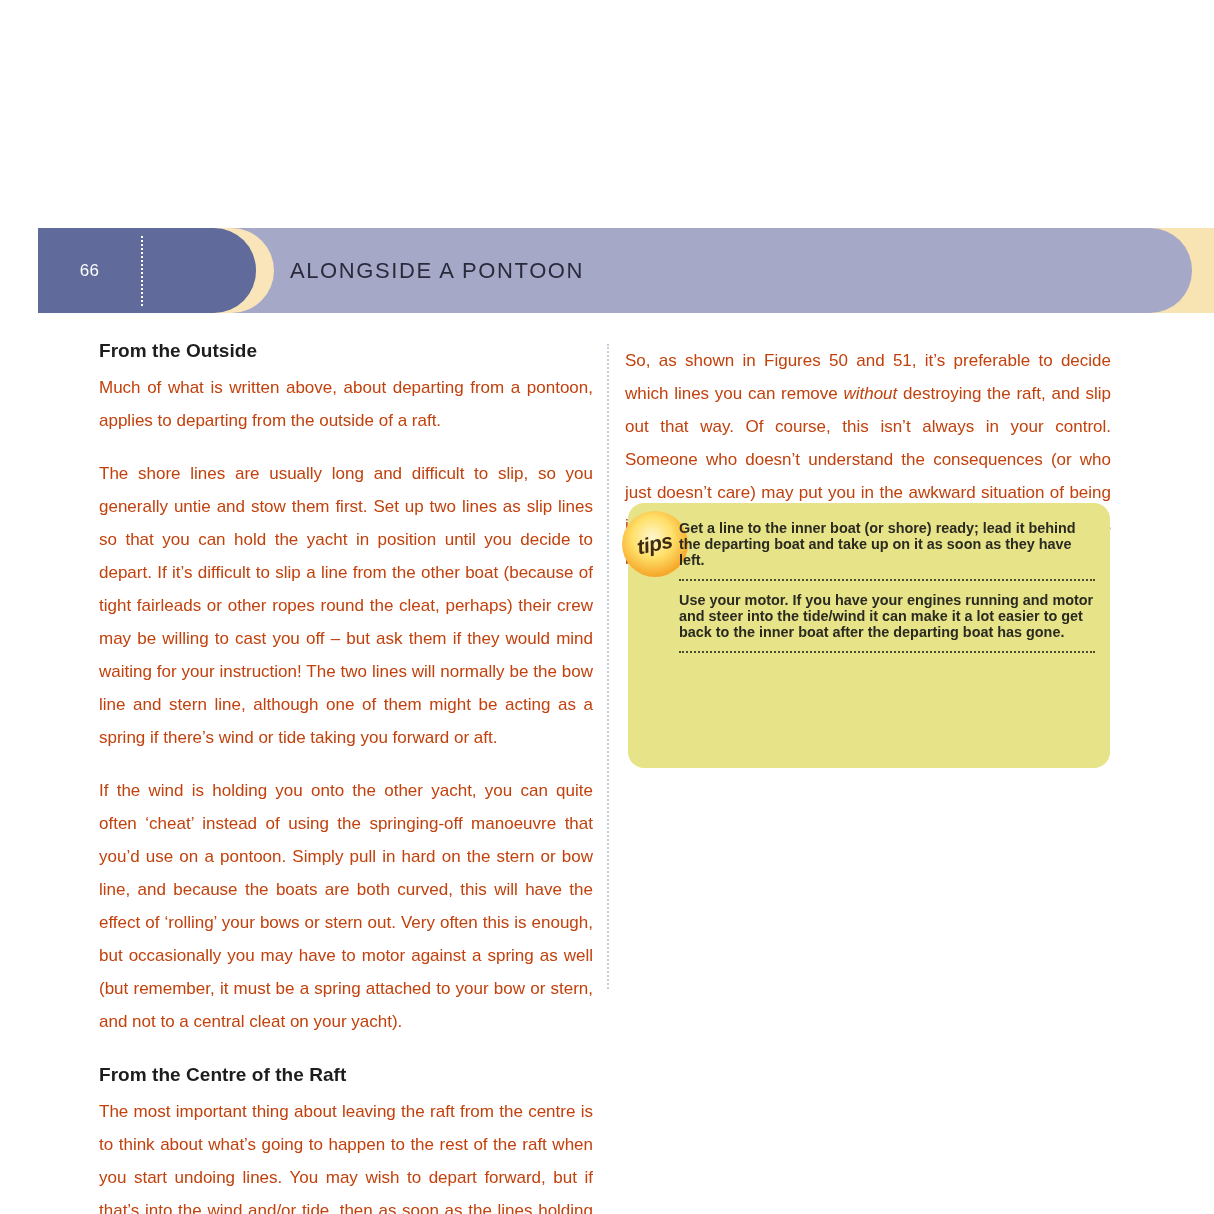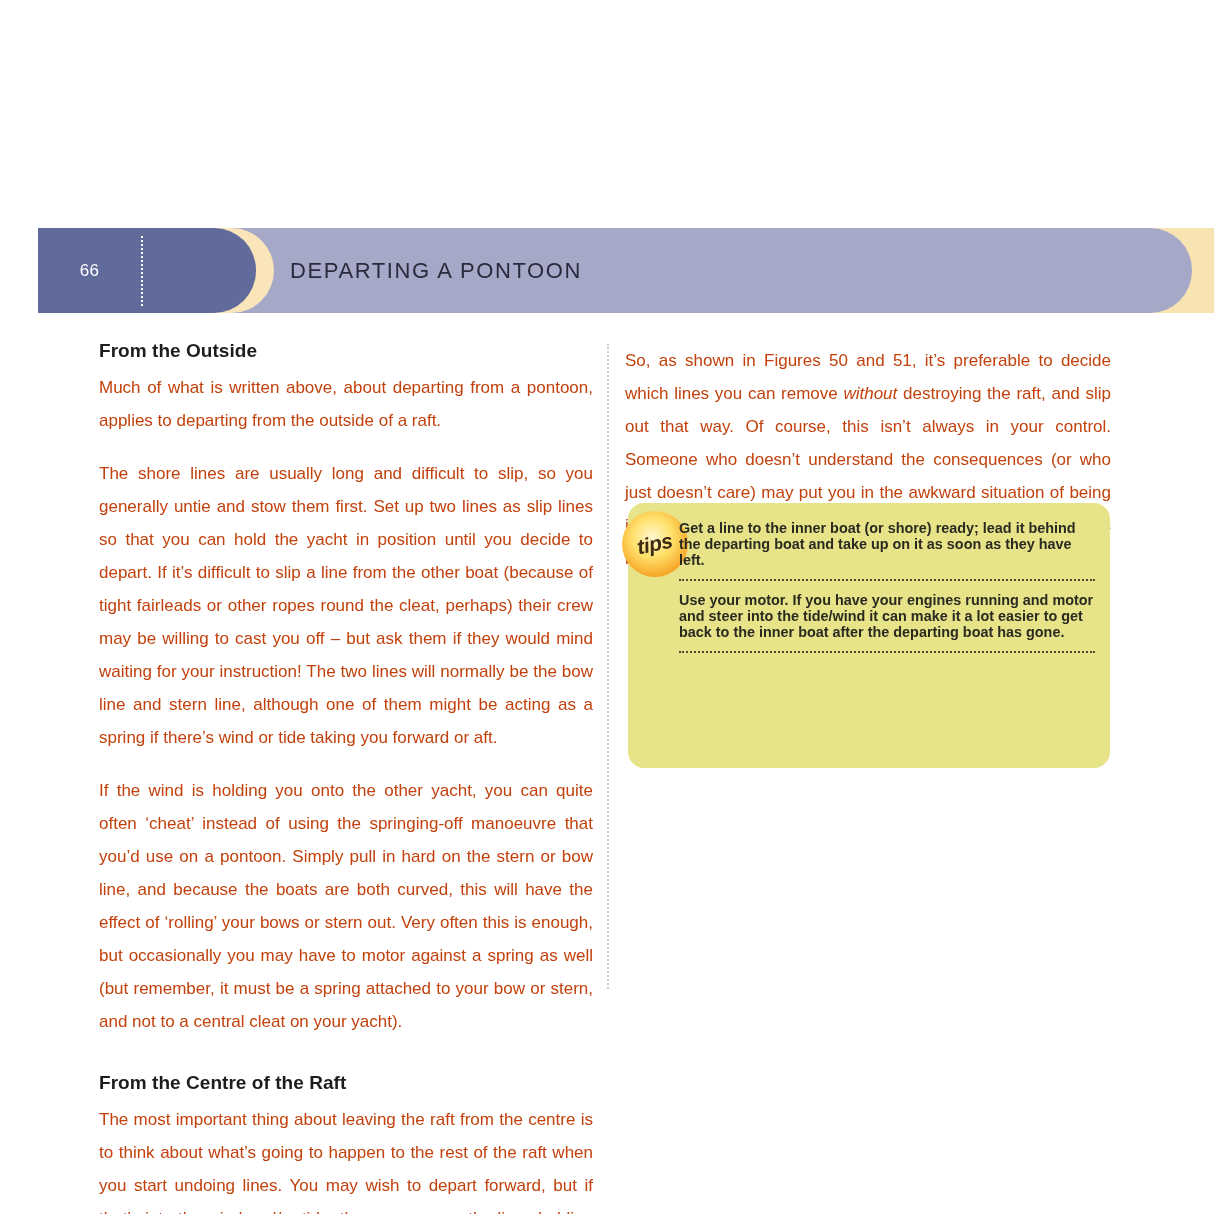--- a/index.html
+++ b/index.html
@@ -127,21 +127,21 @@
     line-height: 1.1;
   }
   h2.sub-title {
     margin: 0 0 9px 0;
     font-size: 19px;
     font-weight: 700;
     color: #1d1d1d;
     letter-spacing: 0.05px;
   }
   h2.sub-title.spaced {
-    margin-top: 34px;
+    margin-top: 26px;
   }
   p.body-text {
     margin: 0 0 20px 0;
     font-size: 17px;
     line-height: 33px;
     color: #c2410c;
     text-align: justify;
   }
   p.body-text:last-child {
     margin-bottom: 0;
@@ -202,21 +202,21 @@
 </head>
 <body>
 
 <div class="header-band">
   <div class="band-cream"></div>
   <div class="band-lavender"></div>
   <div class="band-cream-crescent"></div>
   <div class="band-dark"></div>
   <div class="page-number">66</div>
   <div class="header-dotted"></div>
-  <div class="running-head">DEPARTING A PONTOON</div>
+  <div class="running-head">ALONGSIDE A PONTOON</div>
 </div>
 
 <div class="col-divider"></div>
 
 <div class="col-left">
   <h2 class="sub-title">From the Outside</h2>
   <p class="body-text">Much of what is written above, about departing from a pontoon, applies to departing from the outside of a raft.</p>
   <p class="body-text">The shore lines are usually long and difficult to slip, so you generally untie and stow them first. Set up two lines as slip lines so that you can hold the yacht in position until you decide to depart. If it’s difficult to slip a line from the other boat (because of tight fairleads or other ropes round the cleat, perhaps) their crew may be willing to cast you off – but ask them if they would mind waiting for your instruction! The two lines will normally be the bow line and stern line, although one of them might be acting as a spring if there’s wind or tide taking you forward or aft.</p>
   <p class="body-text">If the wind is holding you onto the other yacht, you can quite often ‘cheat’ instead of using the springing-off manoeuvre that you’d use on a pontoon. Simply pull in hard on the stern or bow line, and because the boats are both curved, this will have the effect of ‘rolling’ your bows or stern out. Very often this is enough, but occasionally you may have to motor against a spring as well (but remember, it must be a spring attached to your bow or stern, and not to a central cleat on your yacht).</p>
   <h2 class="sub-title spaced">From the Centre of the Raft</h2>

